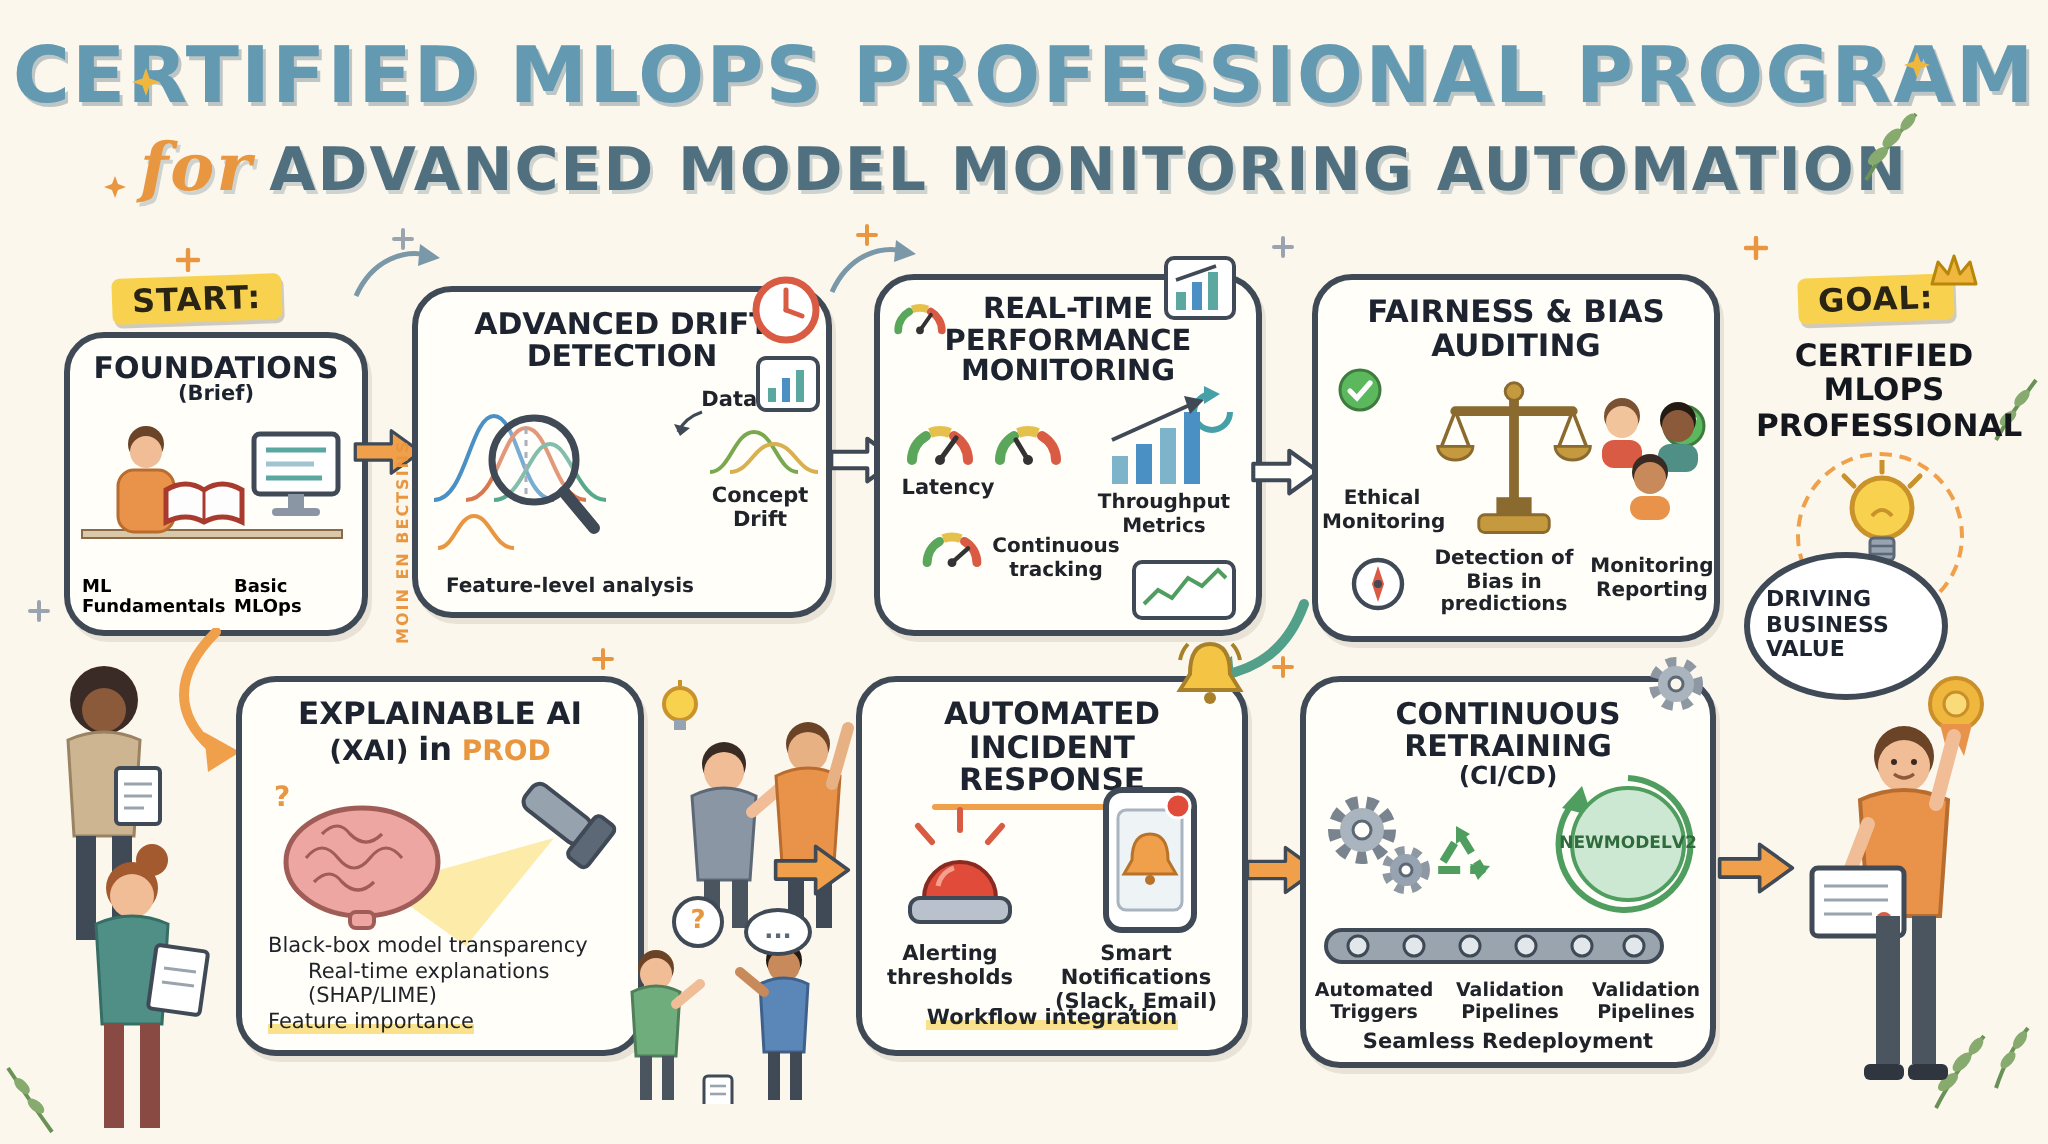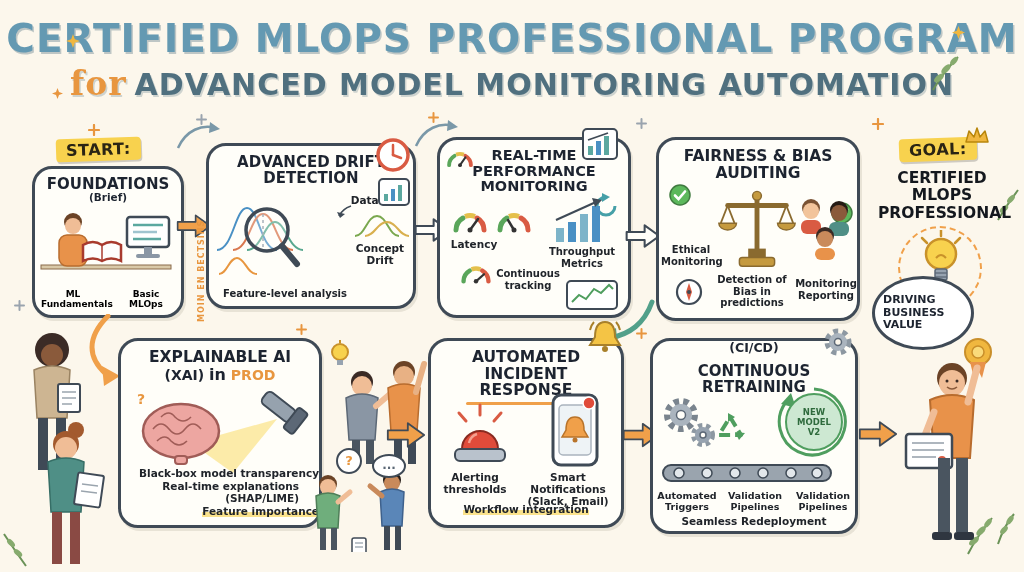--- a/index.html
+++ b/index.html
@@ -8,26 +8,26 @@
   #canvas{position:relative;width:1024px;height:572px;background:#fcf7ec;overflow:hidden}
   .abs{position:absolute}
   .panel{position:absolute;background:#fffef9;border:3px solid #3f4a56;border-radius:20px;box-shadow:2px 3px 0 rgba(90,80,60,.12)}
   .panel-title{font-weight:800;color:#1d2430;text-align:center;line-height:1.08}
   .badge{position:absolute;background:#f8d24e;color:#2a2414;font-weight:800;font-size:16px;padding:2px 10px;border-radius:4px;transform:rotate(-2deg);box-shadow:1px 2px 0 rgba(0,0,0,.18);letter-spacing:.5px}
   .lbl{position:absolute;font-weight:700;color:#20242a;text-align:center;line-height:1.15}
   .hl{background:linear-gradient(180deg,transparent 58%,#fae28c 58%)}
   .title-wrap{position:absolute;top:16px;left:0;width:100%;text-align:center}
   .t1{font-size:39px;font-weight:800;letter-spacing:1px;color:#6499b2;text-shadow:1.5px 2px 0 rgba(47,85,105,.3)}
   .t2{font-size:30px;font-weight:800;letter-spacing:1px;color:#50707f;text-shadow:1.5px 2px 0 rgba(47,85,105,.22);margin-top:3px}
-  .for{color:#e8963f;font-size:33px;margin-right:8px;font-family:"DejaVu Serif",serif;font-weight:700}
+  .for{color:#e8963f;font-style:italic;font-size:33px;margin-right:8px;font-family:"DejaVu Serif",serif;font-weight:700}
   .bubble{position:absolute;background:#fff;border:3px solid #3f4a56;border-radius:50%;display:flex;align-items:center;justify-content:center;text-align:left;font-weight:800;color:#1d2430;line-height:1.15}
   .side-rot{position:absolute;transform:rotate(-90deg);transform-origin:0 0;font-size:8px;font-weight:700;color:#e8963f;letter-spacing:1px;white-space:nowrap}
   .goal-title{position:absolute;font-weight:800;font-size:15.5px;color:#14181e;text-align:center;line-height:1.12}
-  .newmodel{position:absolute;width:58px;height:58px;border-radius:50%;background:#cde8d2;border:2.5px solid #4f9e5f;display:flex;flex-direction:column;align-items:center;justify-content:center;font-size:8.5px;font-weight:800;color:#2f6b3d;line-height:1.2}
-  .items-col{position:absolute;left:0;width:100%;text-align:right;font-weight:700;color:#20242a}
+  .newmodel{position:absolute;width:58px;height:58px;border-radius:50%;background:#cde8d2;border:2.5px solid #4f9e5f;display:flex;flex-direction:row;align-items:center;justify-content:center;font-size:8.5px;font-weight:800;color:#2f6b3d;line-height:1.2}
+  .items-col{position:absolute;left:13px;width:100%;text-align:left;font-weight:400;color:#20242a}
   .items-col div{line-height:1.15}
 </style>
 </head>
 <body>
 
 <div id="canvas">
 
   <div class="title-wrap">
     <div class="t1">CERTIFIED MLOPS PROFESSIONAL PROGRAM</div>
     <div class="t2">
@@ -104,21 +104,21 @@
       <rect x="20" y="26" width="28" height="31" rx="8" fill="#e8924a" stroke="#b86c2e" stroke-width="1.5"></rect>
       <path d="M44,36 q10,-6 19,0 q9,-6 19,0 l0,16 q-10,-5 -19,0 q-9,-5 -19,0 z" fill="#fdfdfd" stroke="#a83a2e" stroke-width="2.5"></path>
       <line x1="63" y1="37" x2="63" y2="52" stroke="#a83a2e" stroke-width="1.5"></line>
       <rect x="88" y="8" width="42" height="30" rx="3" fill="#fff" stroke="#3f4a56" stroke-width="2.5"></rect>
       <line x1="94" y1="16" x2="124" y2="16" stroke="#5ba8a0" stroke-width="2.5"></line>
       <line x1="94" y1="23" x2="118" y2="23" stroke="#9fc4cf" stroke-width="2.5"></line>
       <line x1="94" y1="30" x2="122" y2="30" stroke="#5ba8a0" stroke-width="2.5"></line>
       <rect x="105" y="38" width="8" height="7" fill="#8a96a4"></rect>
       <rect x="97" y="45" width="24" height="4" rx="2" fill="#8a96a4"></rect>
     </svg>
-    <div class="abs" style="left:0;bottom:5px;width:100%;display:flex;justify-content:space-around;font-size:9px;font-weight:700;text-align:center;line-height:1.1">
+    <div class="abs" style="left:0;bottom:5px;width:100%;display:flex;justify-content:space-around;font-size:9px;font-weight:700;line-height:1.1">
       <span style="width:64px">ML Fundamentals</span>
       <span style="width:58px">Basic MLOps</span>
     </div>
   </div>
 
   <svg class="abs" style="left:176px;top:212px" width="36" height="28" viewBox="0 0 44 32">
     <path d="M2,11 L24,11 L24,3 L42,16 L24,29 L24,21 L2,21 Z" fill="#f0a04a" stroke="#3f4a56" stroke-width="2" stroke-linejoin="round"></path>
   </svg>
 
   <svg class="abs" style="left:176px;top:120px" width="46" height="30">
@@ -404,22 +404,22 @@
     <circle cx="17" cy="31" r="3" fill="#a8802a"></circle>
     <path d="M2,12 A16,16 0 0 1 6,4" stroke="#a8802a" stroke-width="2" fill="none"></path>
     <path d="M32,12 A16,16 0 0 0 28,4" stroke="#a8802a" stroke-width="2" fill="none"></path>
   </svg>
 
   <svg class="abs" style="left:622px;top:420px" width="38" height="30" viewBox="0 0 44 32">
     <path d="M2,11 L24,11 L24,3 L42,16 L24,29 L24,21 L2,21 Z" fill="#f0a04a" stroke="#3f4a56" stroke-width="2" stroke-linejoin="round"></path>
   </svg>
 
   <div class="panel" style="left:650px;top:338px;width:208px;height:196px">
+    <div class="panel-title" style="margin-top:8px;font-size:15px;padding:0 20px">CONTINUOUS RETRAINING</div>
     <div class="panel-title" style="font-size:12.5px">(CI/CD)</div>
-    <div class="panel-title" style="margin-top:8px;font-size:15px;padding:0 20px">CONTINUOUS RETRAINING</div>
     <svg class="abs" style="left:8px;top:54px" width="56" height="56" viewBox="0 0 56 56">
       <circle cx="20" cy="20" r="13" fill="none" stroke="#7a848e" stroke-width="8" stroke-dasharray="5 4"></circle>
       <circle cx="20" cy="20" r="11" fill="#aab4be"></circle>
       <circle cx="20" cy="20" r="4.5" fill="#fffef9" stroke="#5c6876" stroke-width="1.5"></circle>
       <circle cx="42" cy="40" r="9" fill="none" stroke="#8d98a2" stroke-width="6" stroke-dasharray="4 3.5"></circle>
       <circle cx="42" cy="40" r="8" fill="#97a3b0"></circle>
       <circle cx="42" cy="40" r="3" fill="#fffef9" stroke="#5c6876" stroke-width="1.5"></circle>
     </svg>
     <svg class="abs" style="left:62px;top:72px" width="30" height="30" viewBox="0 0 30 30">
       <path d="M15,4 L26,22 H4 Z" fill="none" stroke="#4f9e5f" stroke-width="4" stroke-linejoin="round" stroke-dasharray="11 5"></path>

